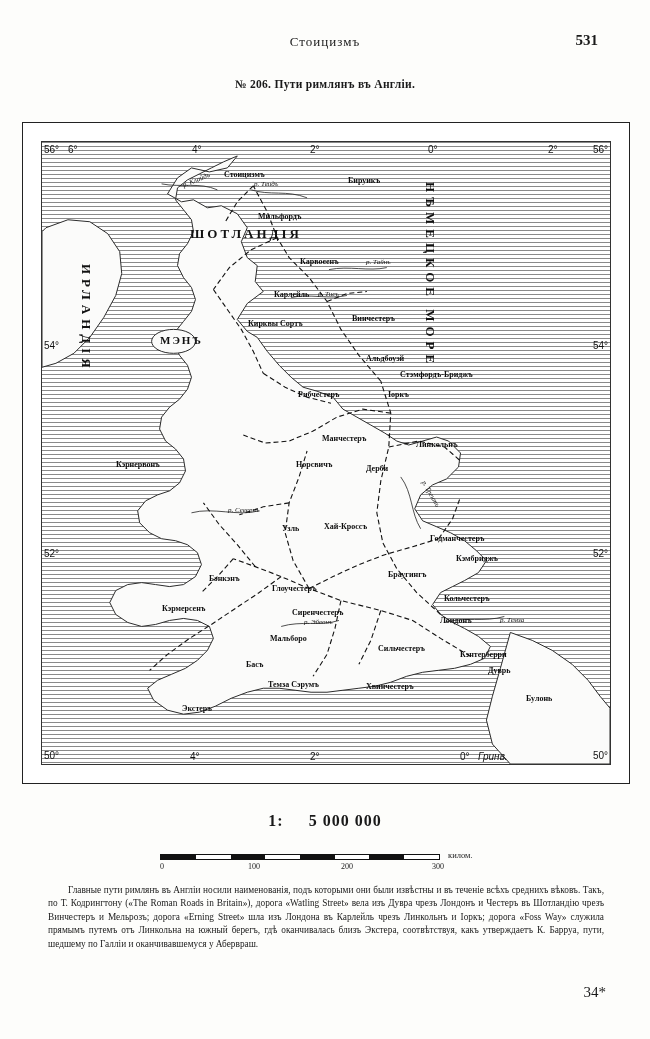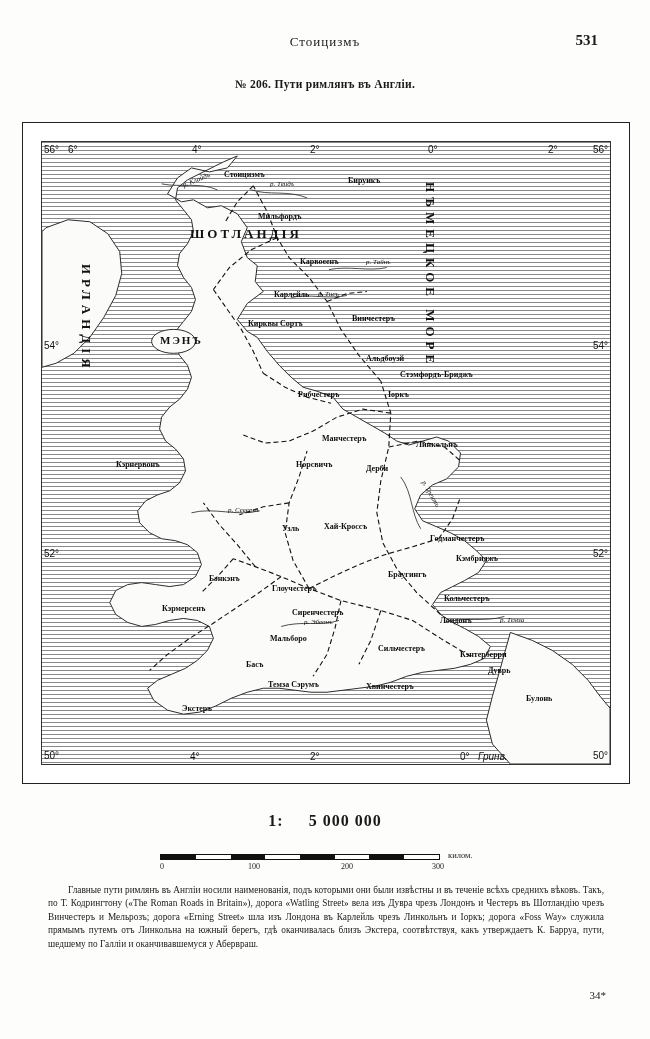--- a/index.html
+++ b/index.html
@@ -178,21 +178,21 @@
     width: 556px;
     font-size: 9.3px;
     line-height: 1.45;
     text-align: justify;
   }
   .caption p { margin: 0; text-indent: 20px; }
   .signature {
     position: absolute;
     right: 44px;
     bottom: 38px;
-    font-size: 11px;
+    font-size: 15px;
   }
 </style>
 </head>
 <body>
 
 <div class="page">
 
   <div class="running-head">Стоицизмъ</div>
   <div class="page-number">531</div>
   <div class="figure-title">№ 206. Пути римлянъ въ Англіи.</div>
@@ -322,21 +322,21 @@
       <div class="place" style="left:336px; top:502px;">Сильчестеръ</div>
       <div class="place" style="left:418px; top:508px;">Кэнтерберри</div>
       <div class="place" style="left:446px; top:524px;">Дуврь</div>
       <div class="place" style="left:204px; top:518px;">Басъ</div>
       <div class="place" style="left:226px; top:538px;">Темза Сэрумъ</div>
       <div class="place" style="left:324px; top:540px;">Хвинчестеръ</div>
       <div class="place" style="left:140px; top:562px;">Экстеръ</div>
       <div class="place" style="left:484px; top:552px;">Булонь</div>
 
       <div class="river" style="left:140px; top:34px; transform:rotate(-22deg);">р. Клайдъ</div>
-      <div class="river" style="left:228px; top:38px;">р. Твидъ</div>
+      <div class="river" style="left:212px; top:38px;">р. Твидъ</div>
       <div class="river" style="left:324px; top:116px;">р. Тайнъ</div>
       <div class="river" style="left:276px; top:148px;">р. Тисъ</div>
       <div class="river" style="left:374px; top:348px; transform:rotate(60deg);">р. Трентъ</div>
       <div class="river" style="left:186px; top:364px;">р. Севернъ</div>
       <div class="river" style="left:458px; top:474px;">р. Темза</div>
       <div class="river" style="left:262px; top:476px;">р. Эйвонъ</div>
 
     </div>
   </div>
 

